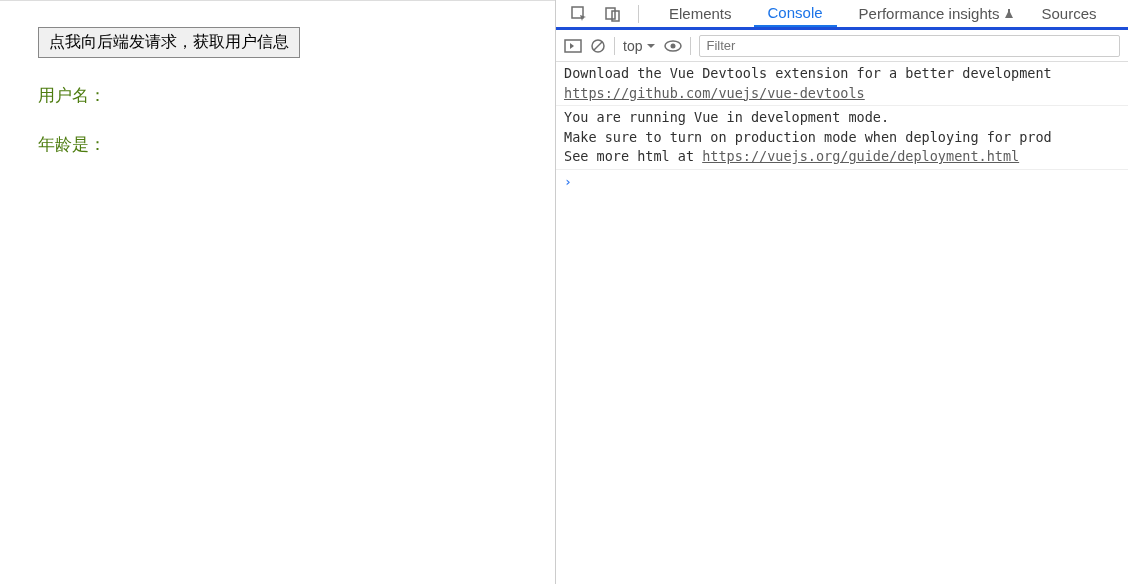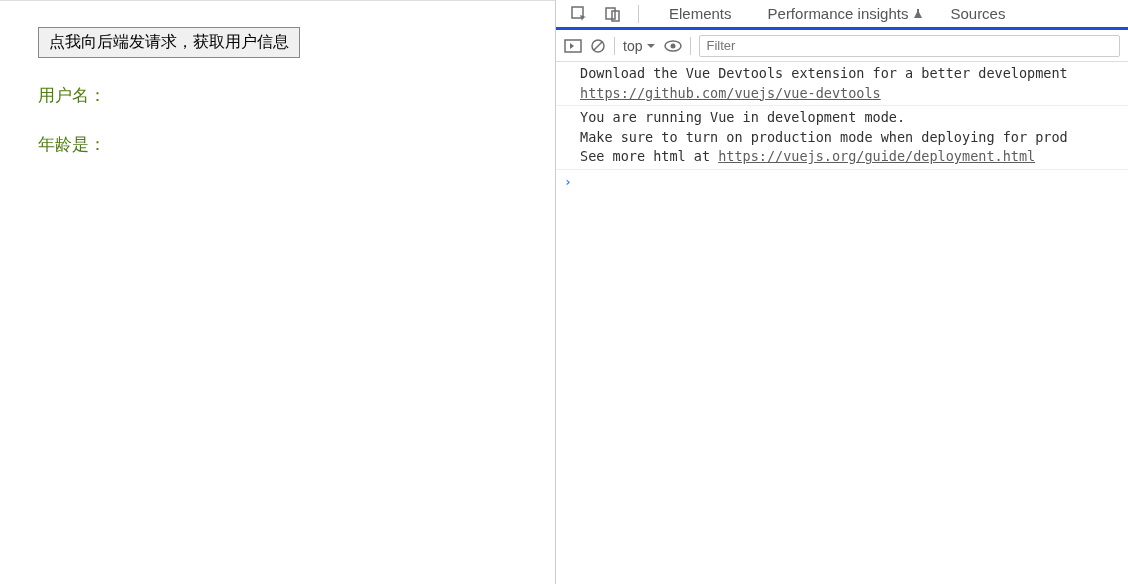--- a/index.html
+++ b/index.html
@@ -122,20 +122,21 @@
       font-family: Consolas, Menlo, monospace;
       font-size: 13.5px;
       line-height: 1.45;
       overflow: hidden;
       color: #303030;
     }
     .msg {
       display: flex;
       padding: 2px 8px 2px 8px;
       border-bottom: 1px solid #eee;
+      flex-direction: column;
     }
     .msg .icon-col {
       width: 16px;
       flex-shrink: 0;
     }
     .msg .text-col {
       flex: 1;
       white-space: nowrap;
       overflow: hidden;
     }
@@ -177,20 +178,21 @@
       </svg>
     </span>
     <span class="icon-btn">
       <svg width="18" height="18" viewBox="0 0 18 18">
         <rect x="2" y="3" width="9" height="11" class="icon-stroke"></rect>
         <rect x="8" y="6" width="7" height="10" class="icon-stroke" fill="#fff"></rect>
       </svg>
     </span>
     <span class="vsep"></span>
     <span class="dt-tab">Elements</span>
+    <span class="dt-tab active">Console</span>
     <span class="dt-tab perf-ins">
       <span>Performance insights</span>
       <svg width="12" height="12" viewBox="0 0 12 12">
         <path d="M5 1 L7 1 L7 4 L10 10 L2 10 L5 4 Z" class="icon-fill"></path>
       </svg>
     </span>
     <span class="dt-tab">Sources</span>
   </div>
 
   <div class="console-toolbar">

